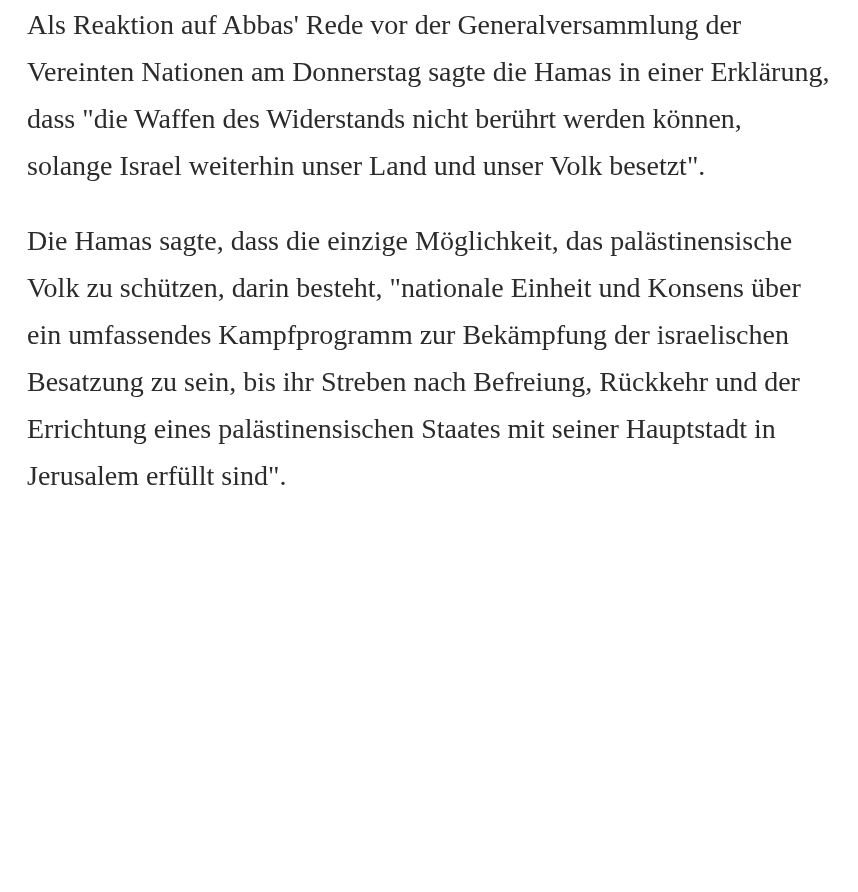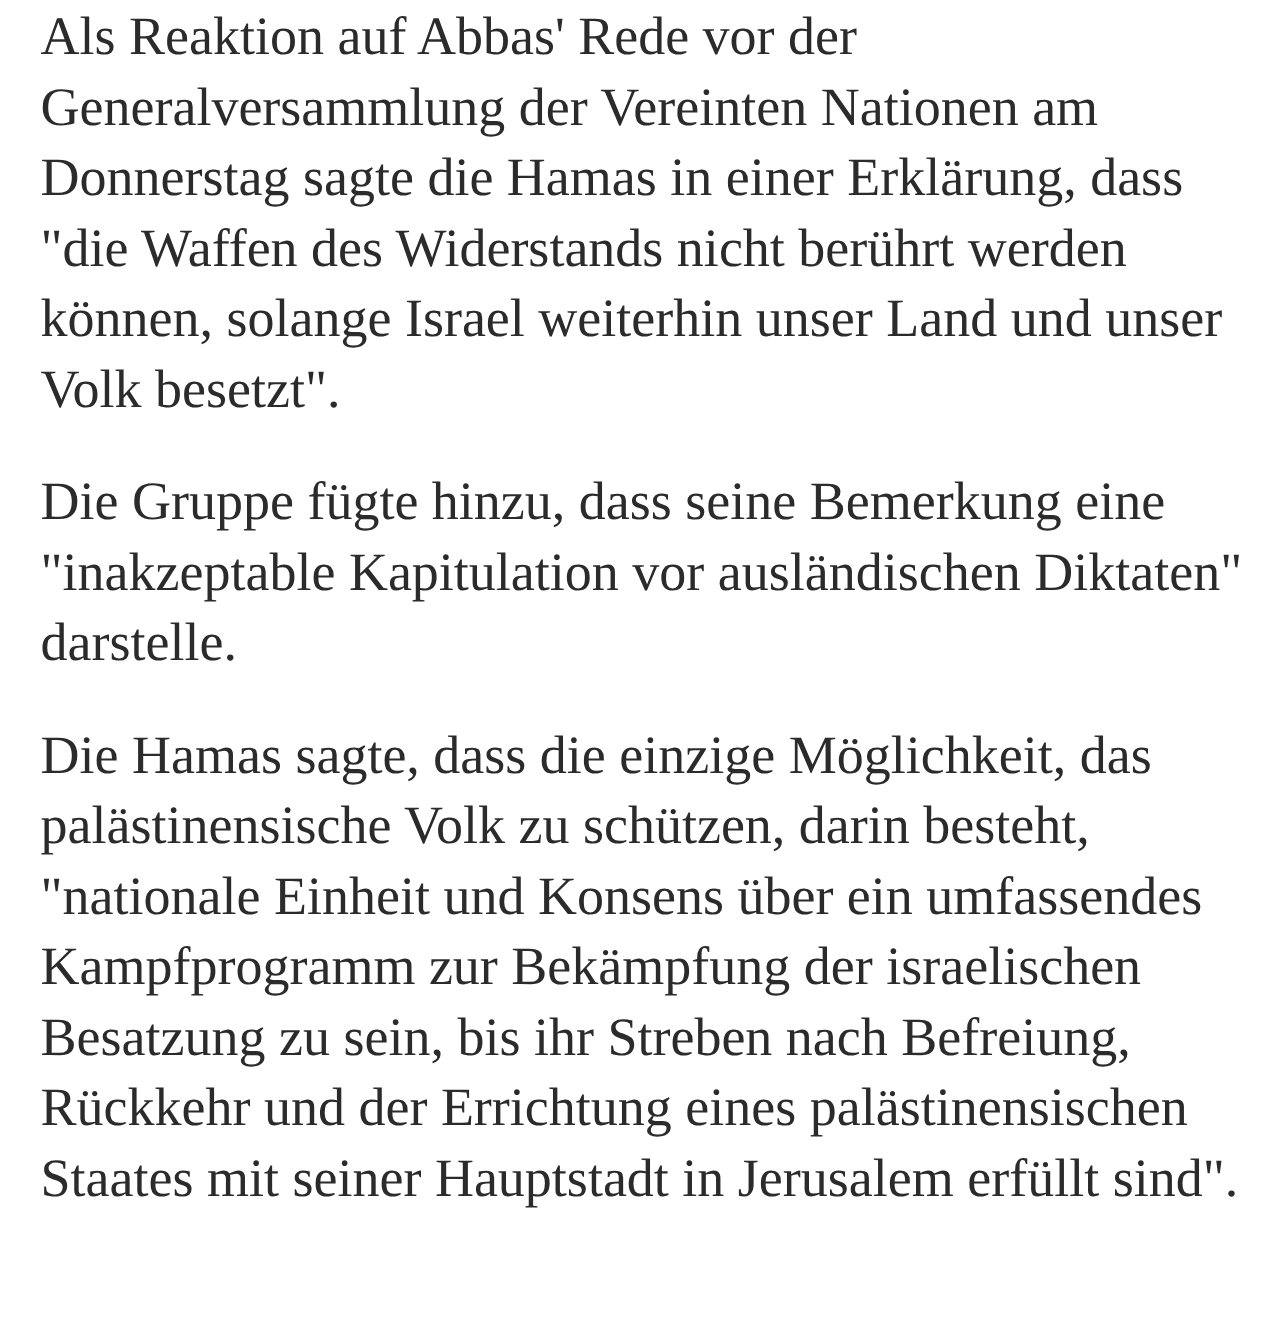--- a/index.html
+++ b/index.html
@@ -9,34 +9,33 @@
   }
   body {
     width: 858px;
     height: 892px;
     overflow: hidden;
     box-sizing: border-box;
   }
   .article {
     font-family: "Liberation Serif", "DejaVu Serif", serif;
     color: #2b2b2b;
-    font-size: 36px;
+    font-size: 28px;
     line-height: 47px;
     padding: 1px 26px 0 27px;
     box-sizing: border-box;
     text-rendering: optimizeLegibility;
   }
   .article p {
     margin: 0 0 28px 0;
     padding: 0;
   }
   .article p:last-child {
     margin-bottom: 12px;
   }
 </style>
 </head>
 <body>
 
 <div class="article">
   <p>Als Reaktion auf Abbas' Rede vor der Generalversammlung der Vereinten Nationen am Donnerstag sagte die Hamas in einer Erklärung, dass "die Waffen des Widerstands nicht berührt werden können, solange Israel weiterhin unser Land und unser Volk besetzt".</p>
-  <p>Die Gruppe fügte hinzu, dass seine Bemerkung eine "inakzeptable Kapitulation vor ausländischen Diktaten" darstelle.</p>
   <p>Die Hamas sagte, dass die einzige Möglichkeit, das palästinensische Volk zu schützen, darin besteht, "nationale Einheit und Konsens über ein umfassendes Kampfprogramm zur Bekämpfung der israelischen Besatzung zu sein, bis ihr Streben nach Befreiung, Rückkehr und der Errichtung eines palästinensischen Staates mit seiner Hauptstadt in Jerusalem erfüllt sind".</p>
 </div>
 
 </body></html>

